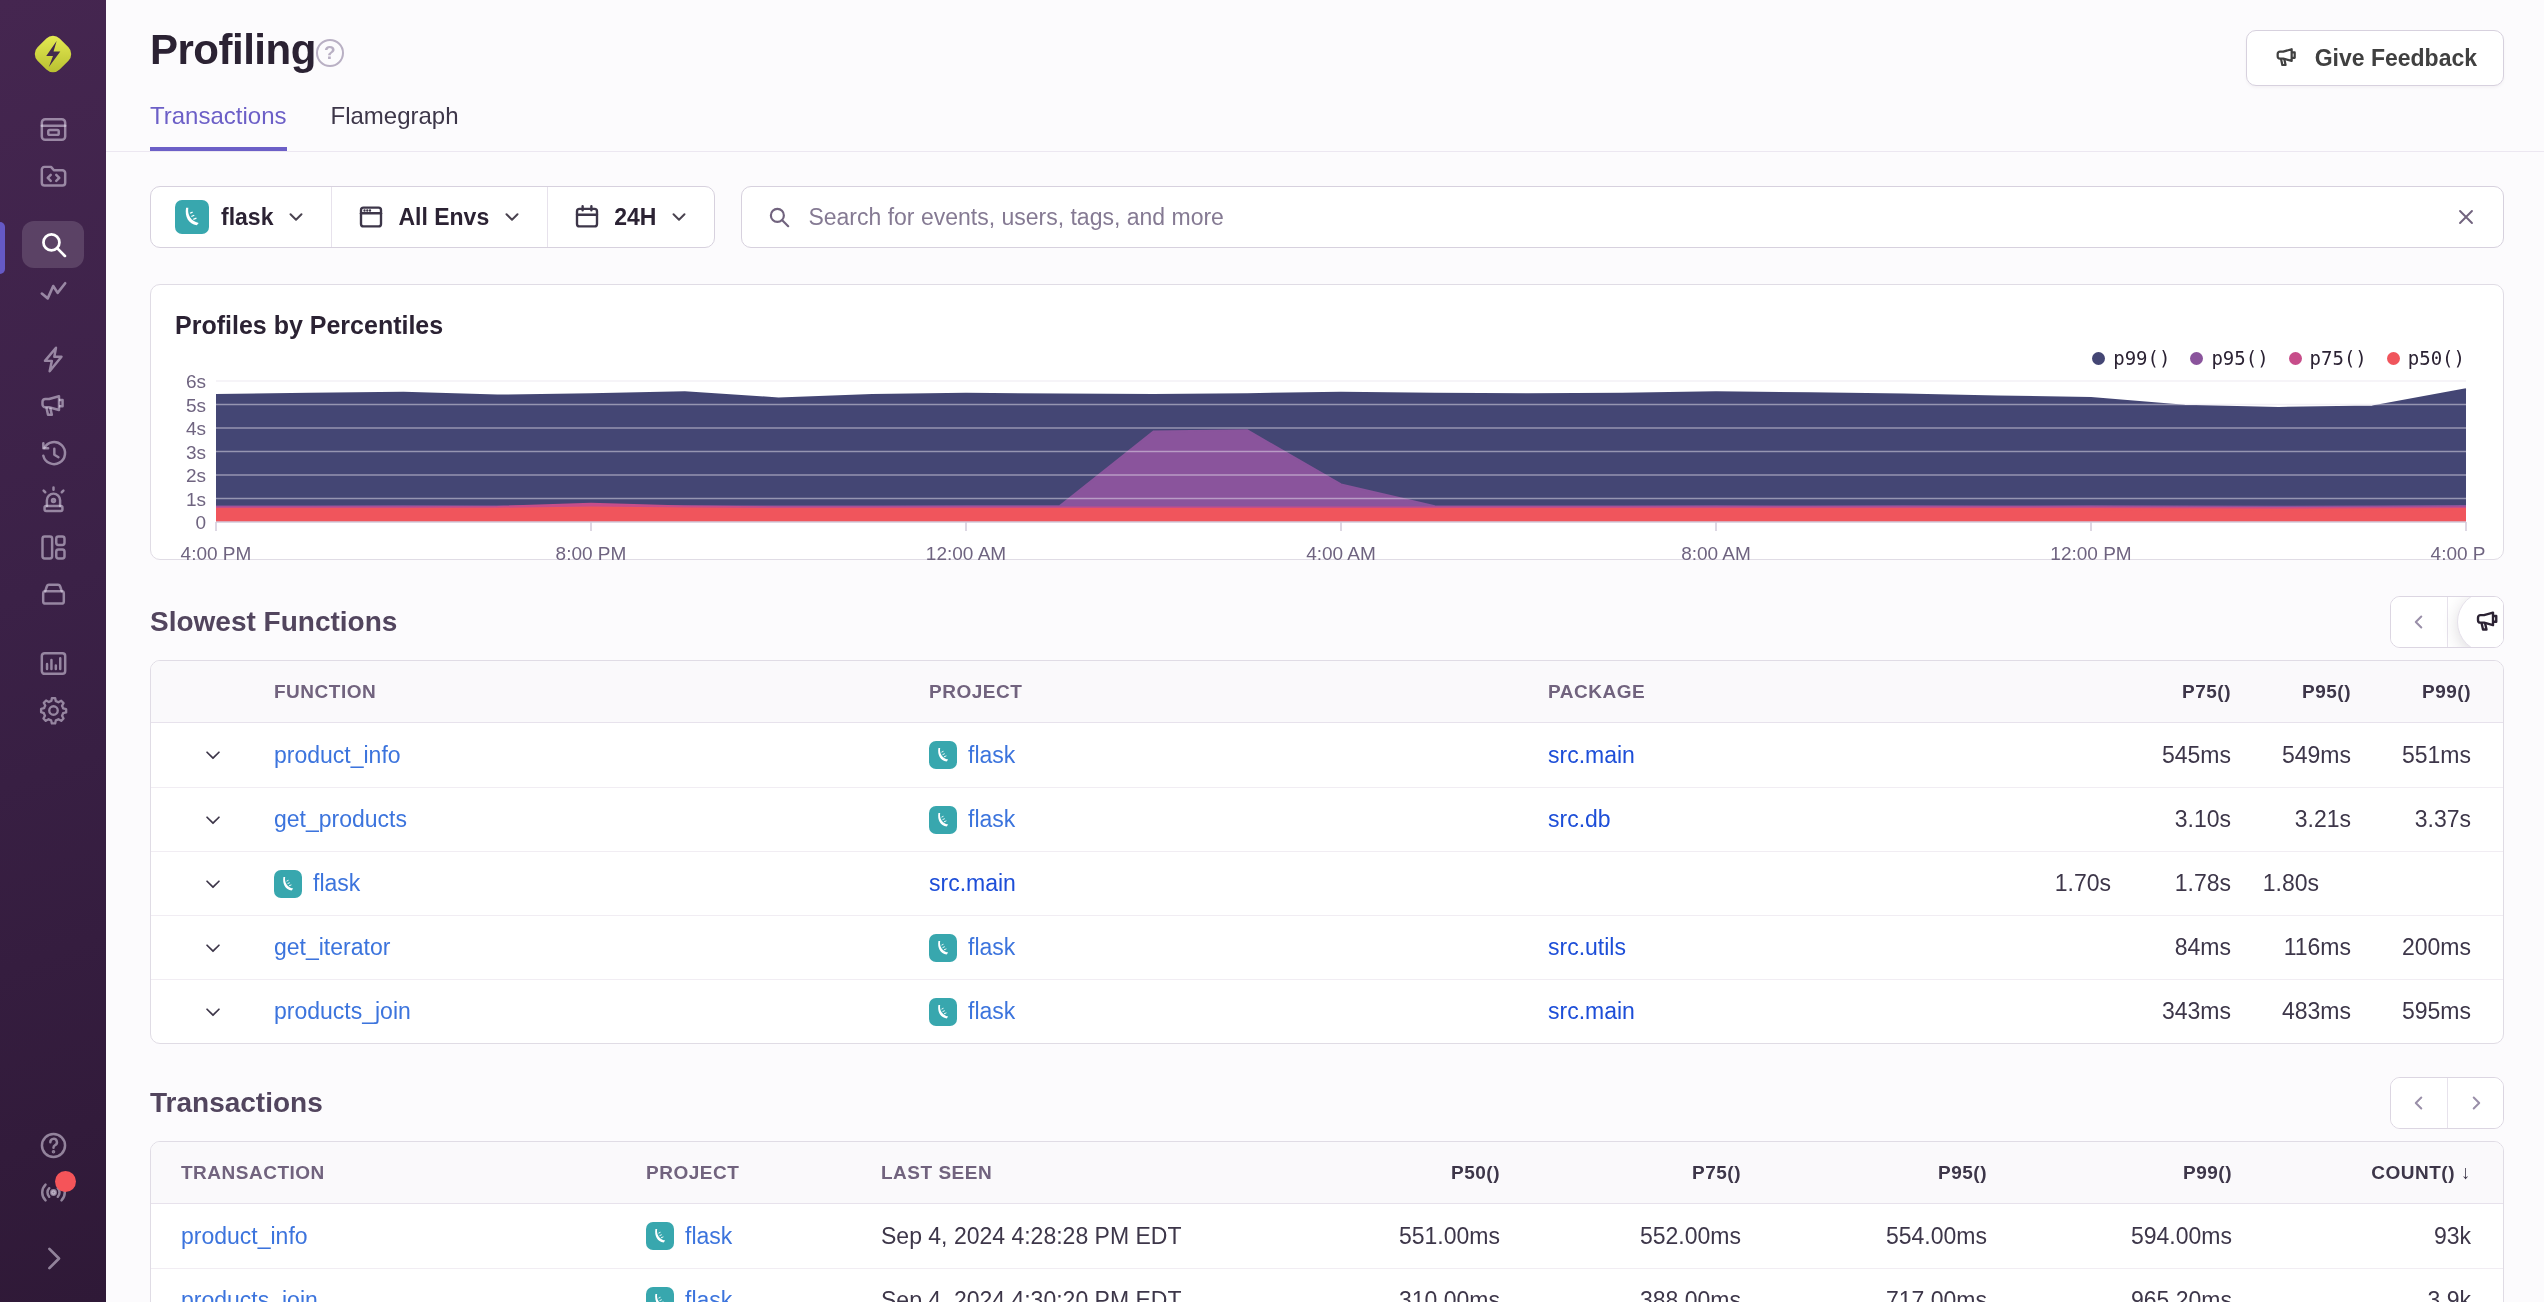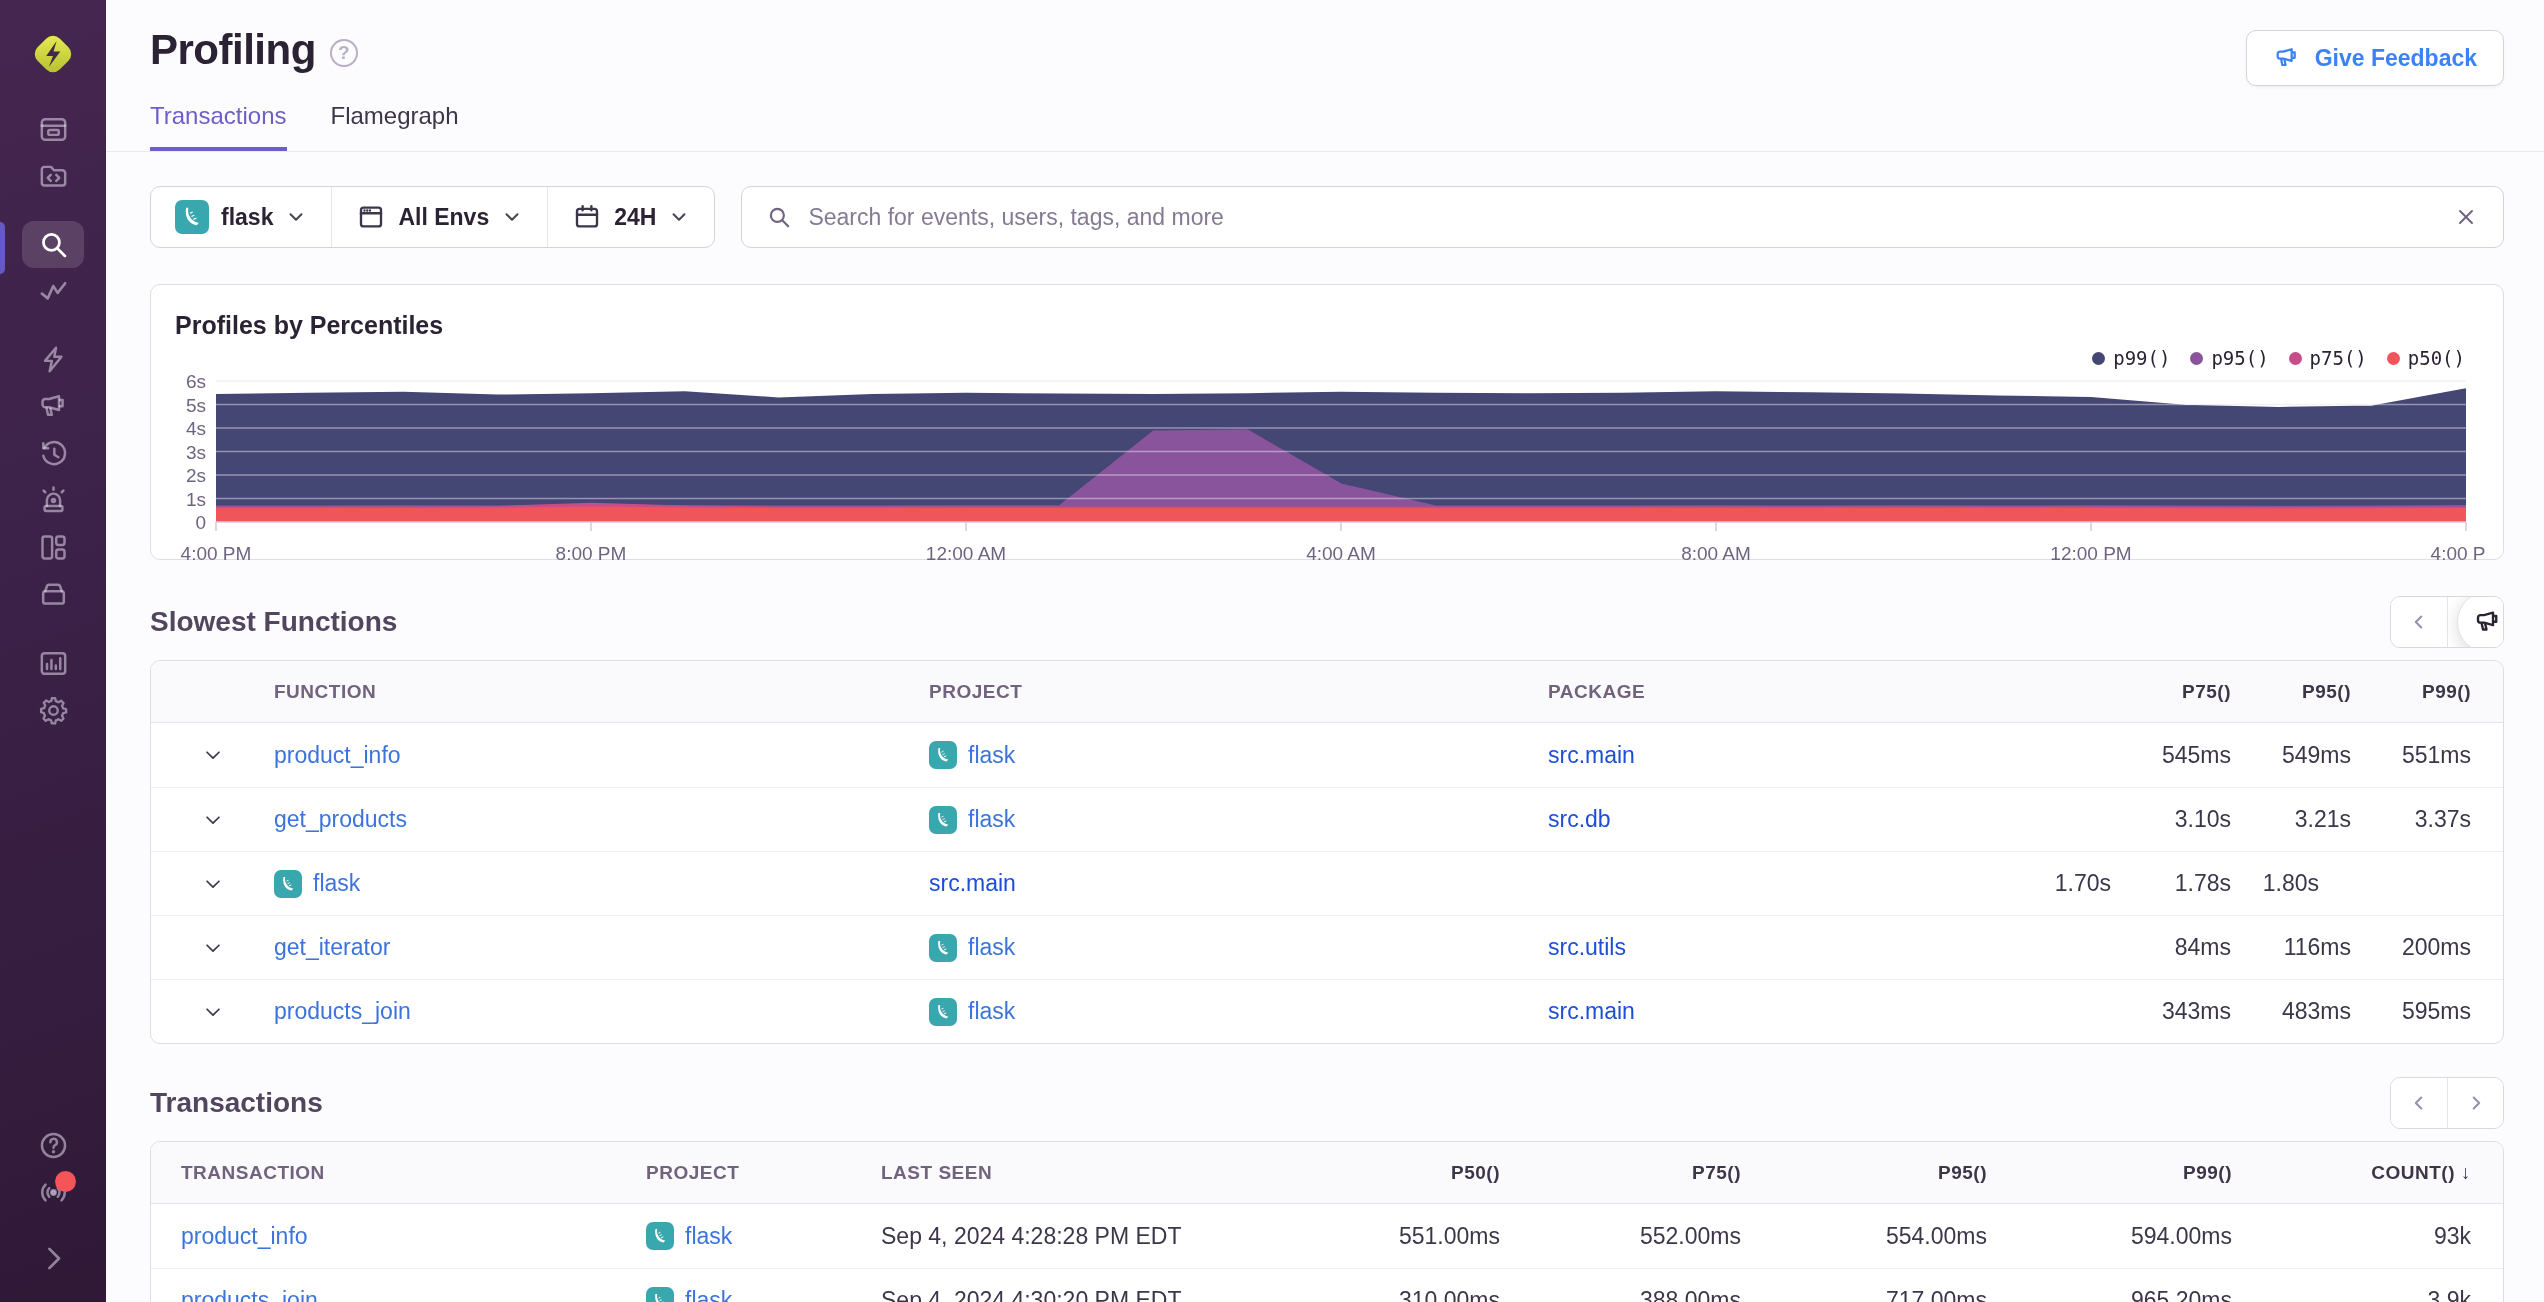--- a/index.html
+++ b/index.html
@@ -18,26 +18,26 @@
   .nav-item.active { background:rgba(255,255,255,0.14); color:#ffffff; }
   .gap-sm { margin-top:21px; } .gap-md { margin-top:22px; }
   .active-edge { position:absolute; left:-5px; top:222px; width:10px; height:52px; border-radius:6px; background:#6559c5; }
   .nav-bottom { position:absolute; top:1122px; left:0; right:0; display:flex; flex-direction:column; align-items:center; }
   .red-dot { position:absolute; top:2px; right:8px; width:21px; height:21px; border-radius:50%; background:#f55459; }
   .collapse-item { margin-top:22px; height:40px; }
 
   
   .main { position:relative; flex:1; height:1302px; }
   .page-head { position:relative; padding:26px 40px 0 44px; }
-  .title-row { display:flex; align-items:center; gap:14px; }
+  .title-row { display:flex; align-items:center; }
   h1.page-title { font-size:42px; font-weight:bold; color:#2b2233; letter-spacing:-0.5px; }
   .help-badge { width:28px; height:28px; border-radius:50%; border:2px solid #b9b0c4; color:#b9b0c4;
     font-size:19px; font-weight:bold; display:flex; align-items:center; justify-content:center; margin-top:6px; cursor:pointer; }
   .feedback-btn { position:absolute; top:30px; right:40px; height:56px; padding:0 26px; display:flex; align-items:center; gap:14px;
-    background:#fff; border:1px solid #d7d1de; border-radius:10px; font-size:23px; font-weight:bold; color:#3b82f6;
+    background:#fff; border:1px solid #d7d1de; border-radius:10px; font-size:23px; font-weight:bold; color:#404040;
     font-family:"Liberation Sans",sans-serif; cursor:pointer; box-shadow:0 2px 3px rgba(43,34,51,0.04); }
   .tabs { display:flex; gap:44px; padding:28px 40px 0 44px; border-bottom:1px solid #ece7f1; }
   .tab { font-size:24px; padding-bottom:17px; color:#3d3649; cursor:pointer; border-bottom:4px solid transparent; }
   .tab.active { color:#6c5fc7; border-bottom-color:#6c5fc7; }
 
   .content { position:relative; padding:0 40px 0 44px; }
 
   
   .filter-row { display:flex; margin-top:34px; gap:26px; }
   .filter-bar { display:flex; align-items:stretch; height:62px; background:#fff; border:1px solid #d7d1de; border-radius:10px; overflow:hidden; }

